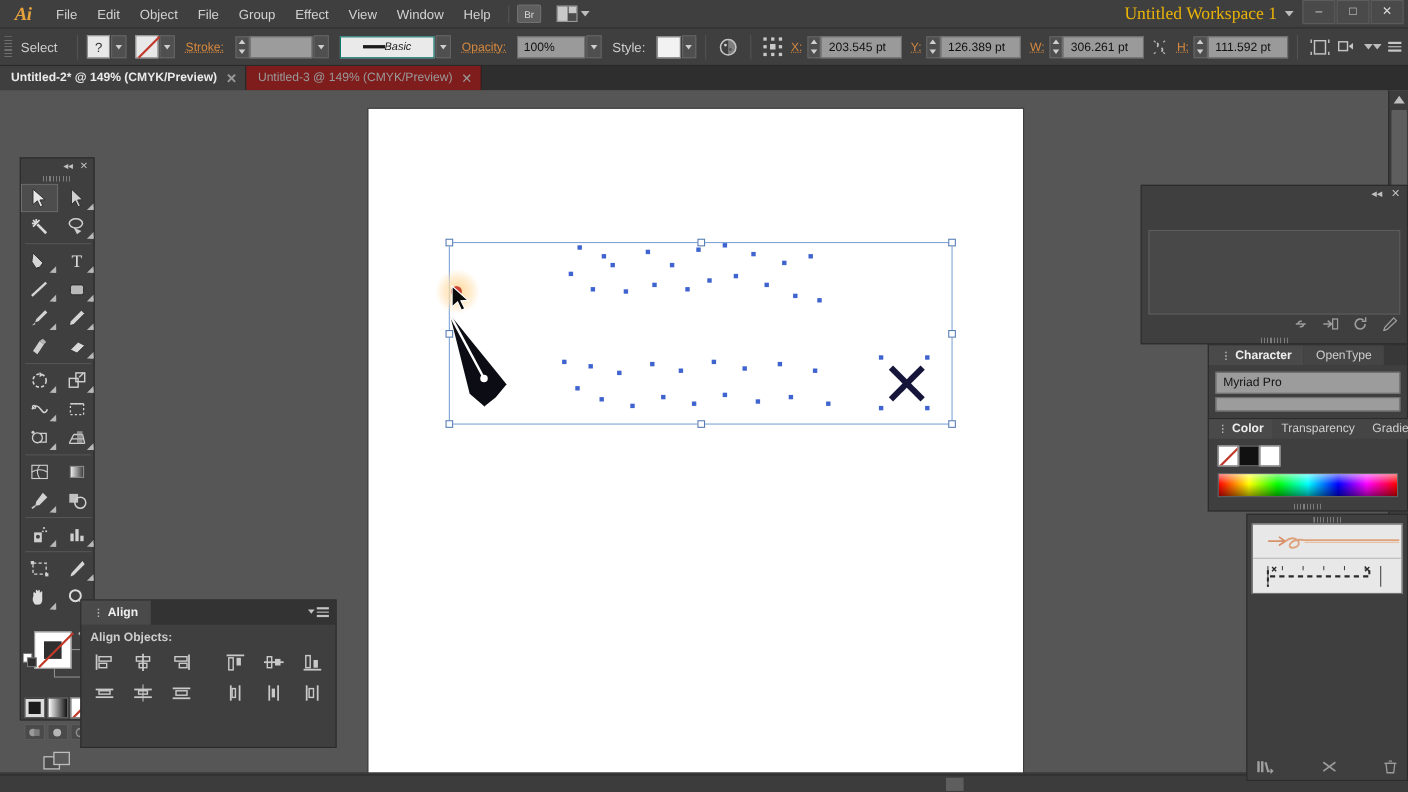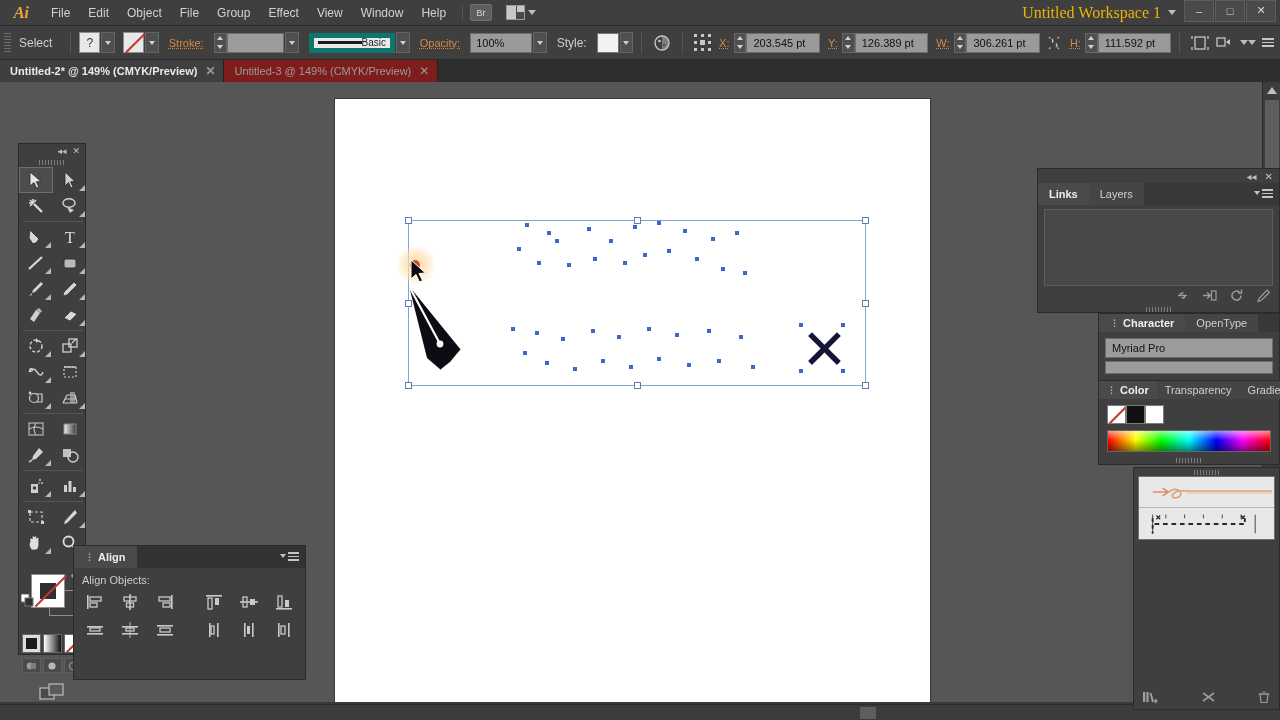--- a/index.html
+++ b/index.html
@@ -85,22 +85,22 @@
   .spinner i.up { width:0;height:0;border-left:3px solid transparent;border-right:3px solid transparent;border-bottom:4px solid #d0d0d0; }
   .spinner i.dn { width:0;height:0;border-left:3px solid transparent;border-right:3px solid transparent;border-top:4px solid #d0d0d0; }
   .field-box {
     height: 20px; background: #8c8c8c; border: 1px solid #6d6d6d;
     color: #111; font-size: 11px; display: flex; align-items: center;
     padding: 0 6px; min-width: 48px;
   }
   .field-num { width: 74px; justify-content: flex-start; background:#9a9a9a; }
   .stroke-swatch { width: 58px; height: 20px; background: #9c9c9c; border:1px solid #6d6d6d; }
   .brush-box {
-    width: 86px; height: 20px; background: #eaeaea; border:5px solid #0f766e;
-    display:flex; align-items:center; justify-content: space-between; padding: 0 4px;
+    width: 86px; height: 20px; background: #eaeaea; border:1px solid #0f766e;
+    display:flex; align-items:center; justify-content: space-between; padding: 0 20px; font-style: italic;
   }
   .brush-line { width: 48px; height: 3px; background:#1a1a1a; }
   .brush-box span { font-size: 10px; color: #222; }
   .opacity-box { width: 62px; height:20px; background:#9a9a9a; border:1px solid #6d6d6d; color:#111; font-size:11px; display:flex; align-items:center; padding:0 5px; }
   .style-box { width: 22px; height:20px; background:#f2f2f2; border:1px solid #777; }
   .icon-btn {
     width: 24px; height: 24px; display:flex; align-items:center; justify-content:center;
   }
   .cb-right { margin-left: auto; display: flex; align-items: center; padding-right: 6px; gap: 6px; }
   .hamburger { display:flex; flex-direction:column; gap:2px; }
@@ -226,21 +226,21 @@
   .panel-tab {
     height: 22px; padding: 0 11px; display:flex; align-items:center; gap:4px;
     font-size: 11px; color: #cfcfcf; background: #454545;
   }
   .panel-tab.active { background: #4a4a4a; color:#eee; font-weight:bold; }
   .panel-tab .dd { font-size:9px; color:#b5b5b5; }
   .panel-menu { position:absolute; right:6px; top:6px; display:flex; align-items:center; gap:2px; }
   .panel-menu i { display:block; width:11px; height:1.5px; background:#c4c4c4; }
   .panel-menu .lines { display:flex; flex-direction:column; gap:2px; }
   .panel-menu .car { width:0;height:0;border-left:3.5px solid transparent;border-right:3.5px solid transparent;border-top:4px solid #c4c4c4; }
-  .align-label { color:#cdcdcd; font-size:11px; padding: 6px 0 2px 8px; }
+  .align-label { color:#cdcdcd; font-size:11px; padding: 6px 0 2px 8px; font-weight: bold; }
   .align-row { display:flex; padding: 2px 4px; }
   .align-btn { width: 36px; height: 24px; display:flex; align-items:center; justify-content:center; }
   .align-gap { width: 14px; }
 
   
   .linkspanel {
     position: absolute; left: 1037px; top: 168px; width: 243px; height: 145px;
     background: #3f3f3f; border: 1px solid #2b2b2b;
   }
   .lp-head { height: 14px; display:flex; align-items:center; justify-content:flex-end; gap:8px; padding-right:6px; }
@@ -909,36 +909,20 @@
           </svg>
       </div>
     </div>
   </div>
 
   <div class="linkspanel">
     <div class="lp-head">
       <span>◂◂</span>
       <span>✕</span>
     </div>
-    <div class="panel-tabs" style="background:#383838">
-      <div class="panel-tab active">
-        <span>Links</span>
-      </div>
-      <div class="panel-tab">
-        <span>Layers</span>
-      </div>
-      <div class="panel-menu">
-        <div class="car"></div>
-          <div class="lines">
-            <i></i>
-            <i></i>
-            <i></i>
-          </div>
-      </div>
-    </div>
     <div class="lp-body"></div>
     <div class="lp-foot">
       <span>
         <svg width="15" height="13" viewBox="0 0 15 13">
             <path d="M5 6.5 a2.5 2.5 0 0 1 2.5-2.5 h1 M10 6.5 a2.5 2.5 0 0 1 -2.5 2.5 h-1" stroke="#9d9d9d" stroke-width="1.4" fill="none"></path>
             <path d="M3 6.5 h9" stroke="#9d9d9d" stroke-width="1.4"></path>
           </svg>
       </span>
       <span>
         <svg width="15" height="13" viewBox="0 0 15 13">

